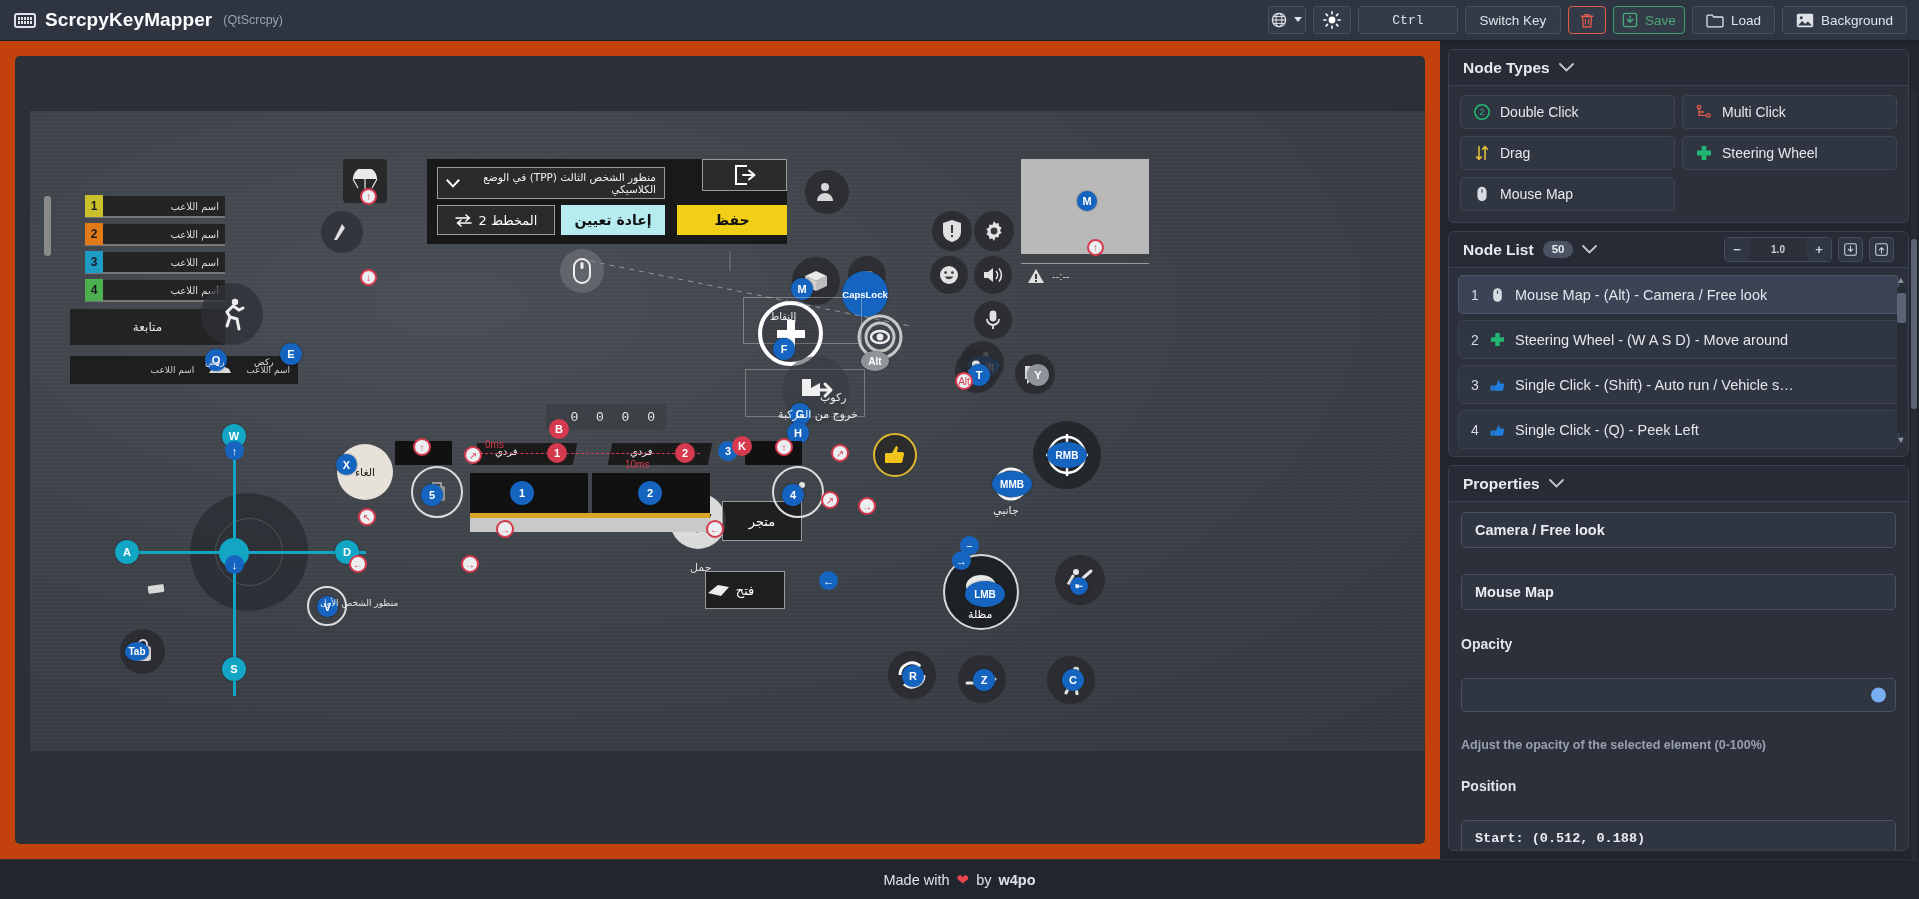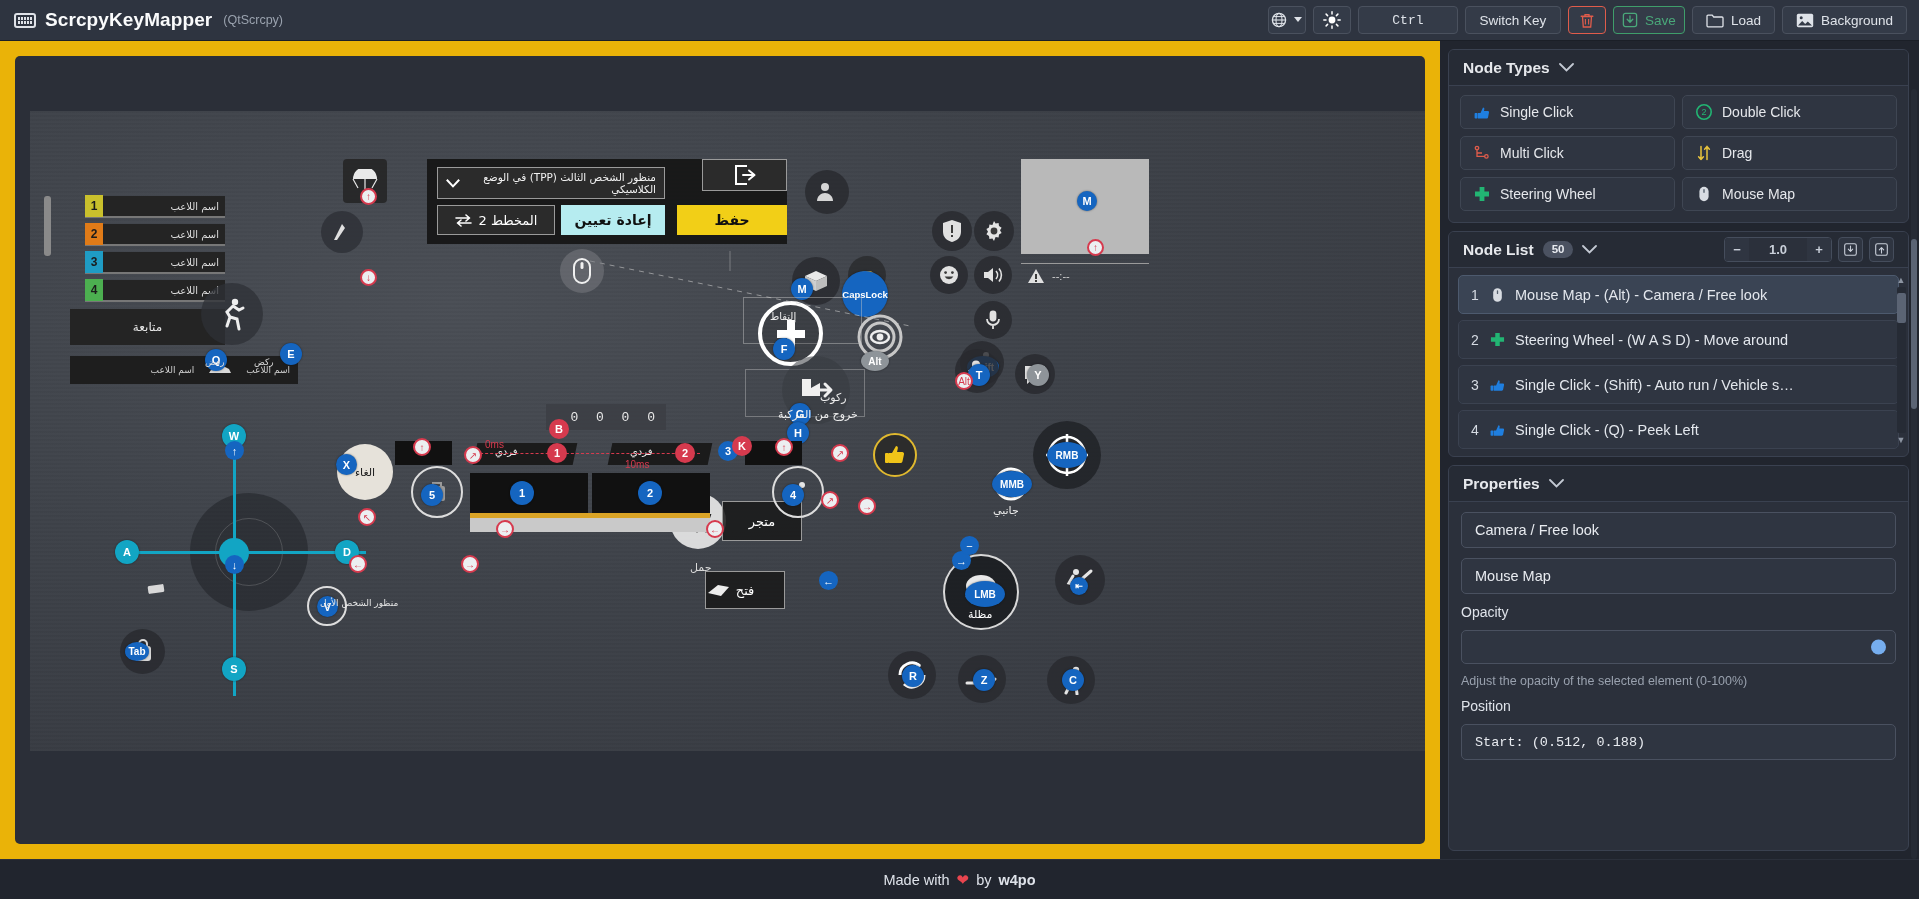--- a/index.html
+++ b/index.html
@@ -29,21 +29,21 @@
   }
   .tbtn.icon-only{ width:38px; padding:0;}
   .tbtn.mono{ font-family:"Liberation Mono", monospace; font-size:13px; width:100px;}
   .tbtn.wide{ width:96px; }
   .tbtn.danger{ width:38px; border-color:#e05c4b; color:#e05c4b; }
   .tbtn.saveb{ border-color:#3f9e6b; color:#4aa87a; width:72px; }
   svg{ display:block; }
   
   #canvaswrap{
     position:absolute; left:0; top:41px; width:1440px; height:818px;
-    background:#eab308; padding:15px;
+    background:#c2410c; padding:15px;
   }
   #canvas{
     position:relative; width:1410px; height:788px; border-radius:5px;
     background:#2b2f38; overflow:hidden;
   }
   #game{
     position:absolute; left:15px; top:55px; width:1396px; height:640px;
     background:
       radial-gradient(ellipse at 30% 30%, #4a4e55 0%, #3e4249 45%, #35383f 100%);
     overflow:hidden;
@@ -98,37 +98,37 @@
   }
   .nodegrid{ display:grid; grid-template-columns:1fr 1fr; gap:7px; padding:9px 11px 11px 11px; }
   .nodetype{
     height:34px; border:1px solid #3f4653; border-radius:5px; background:#2f3541;
     display:flex; align-items:center; gap:10px; padding:0 13px; font-size:14px; cursor:pointer;
   }
   .headtools{ margin-left:auto; display:flex; align-items:center; gap:6px; }
   .stepper{ display:flex; border:1px solid #454d5c; border-radius:4px; overflow:hidden; height:25px;}
   .stepper div{ display:flex;align-items:center;justify-content:center; font-size:13px; color:#c9cfd9;}
   .stepper .mi,.stepper .pl{ width:24px; background:#2f3541; cursor:pointer; }
-  .stepper .val{ width:58px; background:#2b303b; font-size:13px;}
+  .stepper .val{ width:58px; background:#2b303b; font-size:10px;}
   .sqbtn{ width:25px;height:25px;border:1px solid #454d5c;border-radius:4px;background:#2f3541;
     display:flex;align-items:center;justify-content:center;cursor:pointer;}
   .nodelistbody{ position:relative; padding:7px 9px 7px 9px; }
   .noderow{
     height:39px; border:1px solid #3b4250; border-radius:5px; background:#2f3541;
     display:flex; align-items:center; gap:10px; padding:0 12px; margin-bottom:6px;
     font-size:14.5px; color:#e3e7ed; cursor:pointer; overflow:hidden; white-space:nowrap;
   }
   .noderow.sel{ background:#3a4454; border-color:#4d5a6e; }
   .noderow .idx{ color:#d6dbe3; font-size:14px; min-width:9px;}
   .vscroll{ position:absolute; right:2px; top:7px; width:10px; height:170px;
     display:flex; flex-direction:column; align-items:center; }
   .vscroll .up,.vscroll .dn{ color:#8d95a2; font-size:9px; }
   .vtrack{ flex:1; width:9px; background:#262b35; margin:2px 0; border-radius:2px; position:relative;}
   .vthumb{ position:absolute; left:0; top:6px; width:9px; height:30px; background:#5b6474; border-radius:2px;}
-  .propbody{ padding:10px 12px 12px 12px; display:flex; flex-direction:column; gap:10px; }
+  .propbody{ padding:10px 12px 12px 12px; display:flex; flex-direction:column; gap:26px;font-weight:bold; }
   .field{
     height:36px; border:1px solid #4a5160; border-radius:5px; background:#2f3541;
     display:flex; align-items:center; padding:0 13px; font-size:14.5px; color:#e8ebf0;
   }
   .lbl{ font-size:14px; color:#dfe3ea; }
   .slider{ height:34px; border:1px solid #4a5160; border-radius:5px; background:#2f3541;
     position:relative; cursor:pointer;}
   .knob{ position:absolute; right:9px; top:50%; transform:translateY(-50%);
     width:15px;height:15px;border-radius:50%; background:#76aeef;}
   .hint{ font-size:12.5px; color:#99a1ae; }
@@ -660,29 +660,20 @@
       <span class="chev">
         <svg width="15" height="9" viewBox="0 0 15 9">
             <path d="M1 1l6.5 6.5L14 1" fill="none" stroke="#c3c9d3" stroke-width="1.8" stroke-linecap="round"></path>
           </svg>
       </span>
     </div>
     <div class="nodegrid">
       <div class="nodetype">
         <span>
           <svg width="16" height="16" viewBox="0 0 16 16">
-              <path d="M4 9h2.5L9 3.4c1 0 1.6.9 1.3 1.9L10 7h3.7c.9 0 1.5.7 1.3 1.6l-1 4.8c-.1.7-.7 1.2-1.4 1.2H4z" fill="#1f7fe0"></path>
-              <rect x="0.6" y="9" width="3" height="5.6" rx="0.8" fill="#1f7fe0"></rect>
-            </svg>
-        </span>
-        <span>Single Click</span>
-      </div>
-      <div class="nodetype">
-        <span>
-          <svg width="16" height="16" viewBox="0 0 16 16">
               <circle cx="8" cy="8" r="7.2" fill="none" stroke="#22b573" stroke-width="1.6"></circle>
               <text x="8" y="11.4" font-size="9" fill="#22b573" text-anchor="middle" font-family="Liberation Sans">2</text>
             </svg>
         </span>
         <span>Double Click</span>
       </div>
       <div class="nodetype">
         <span>
           <svg width="16" height="16" viewBox="0 0 16 16">
               <circle cx="3" cy="3" r="1.7" fill="none" stroke="#e05c4b" stroke-width="1.3"></circle>

